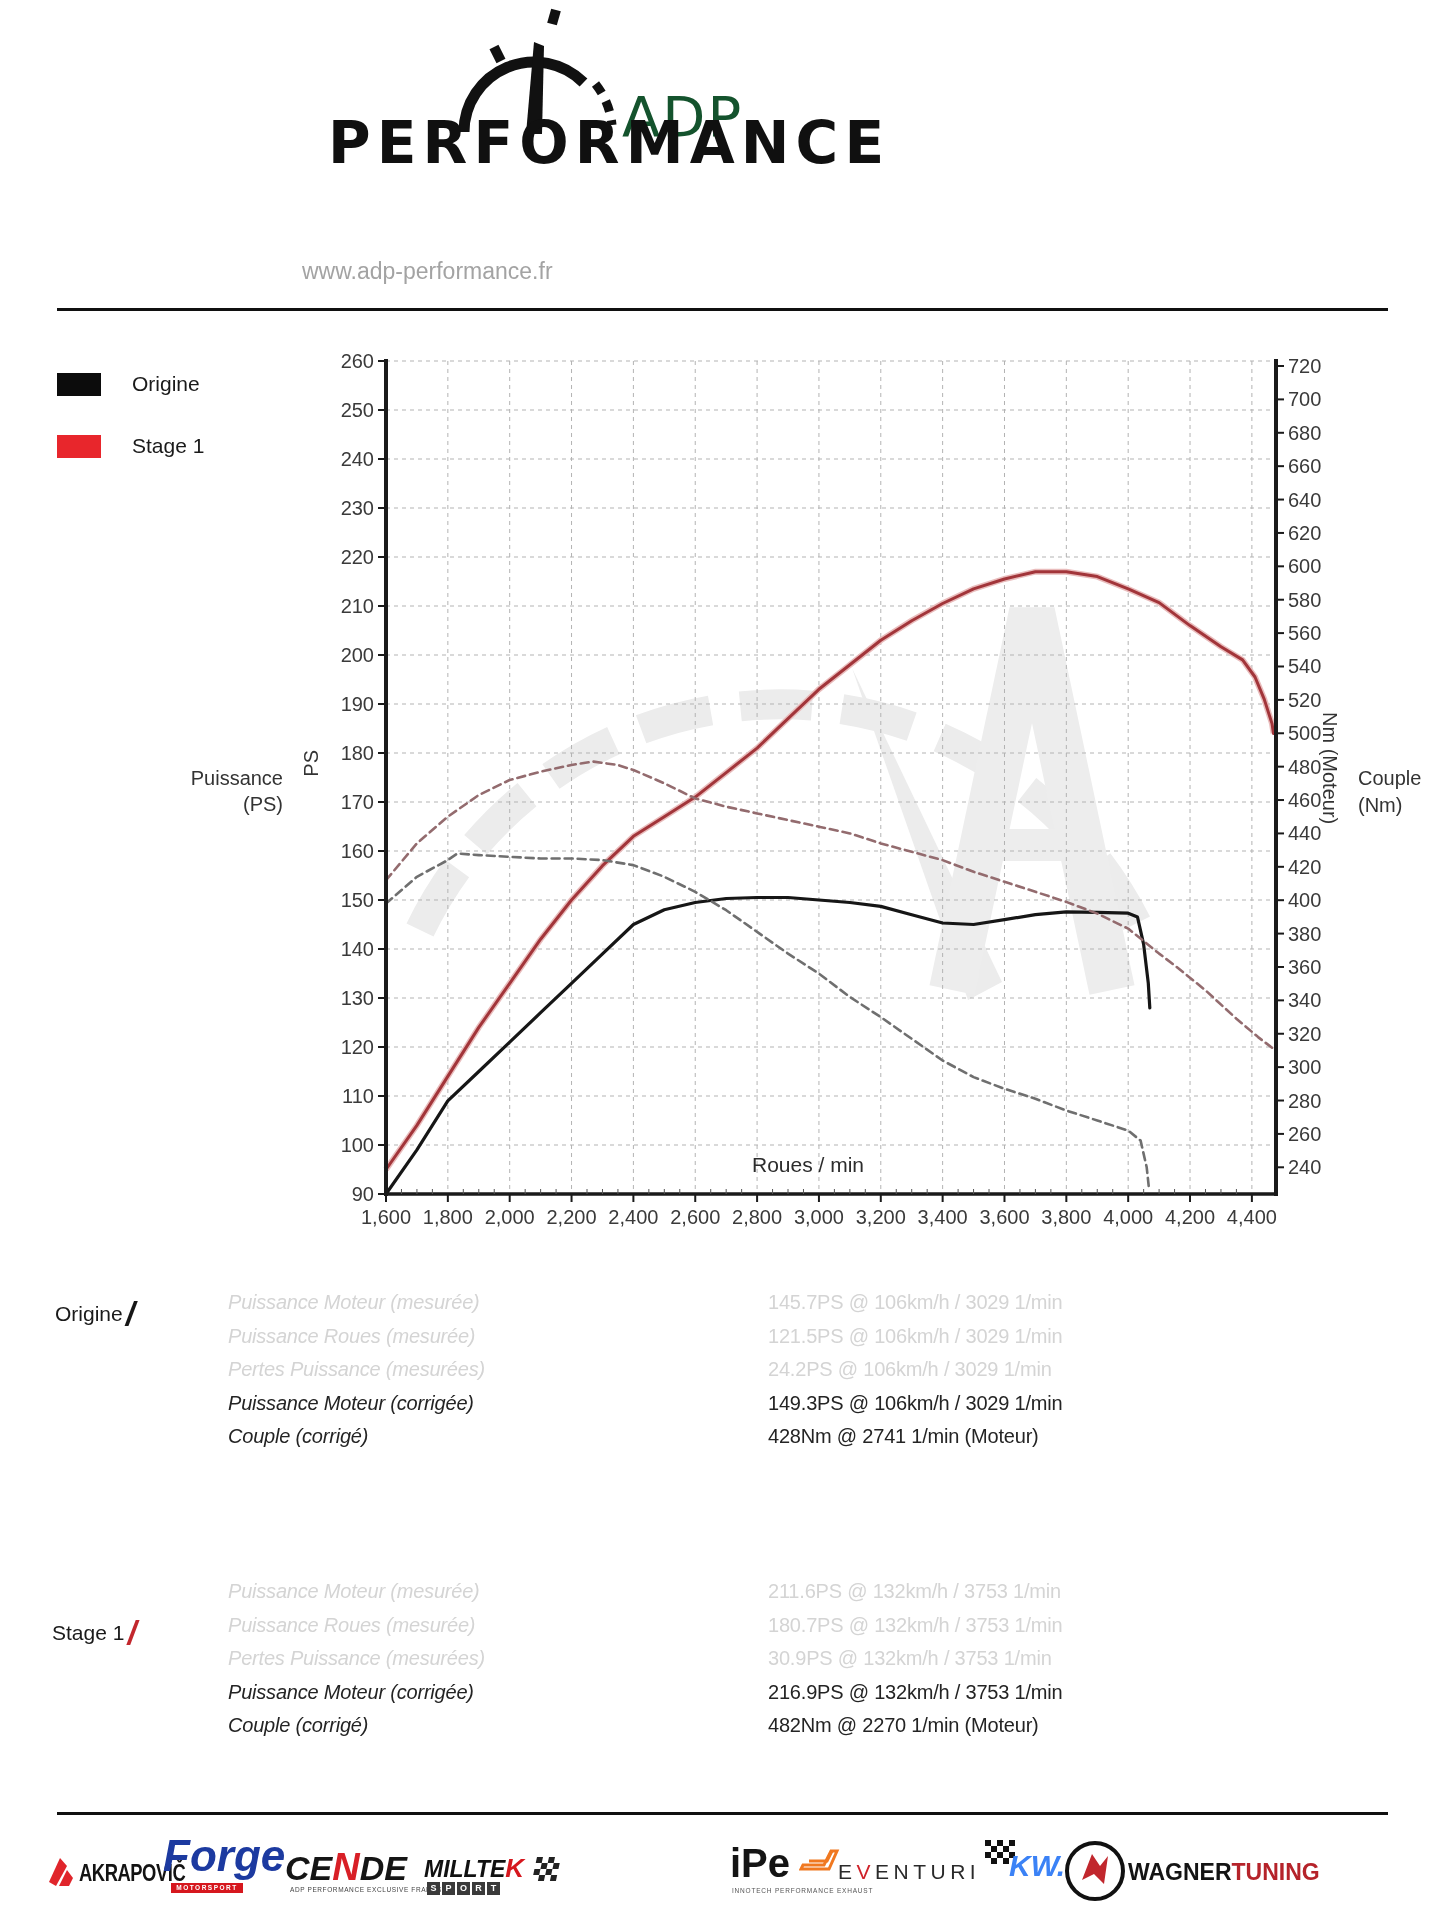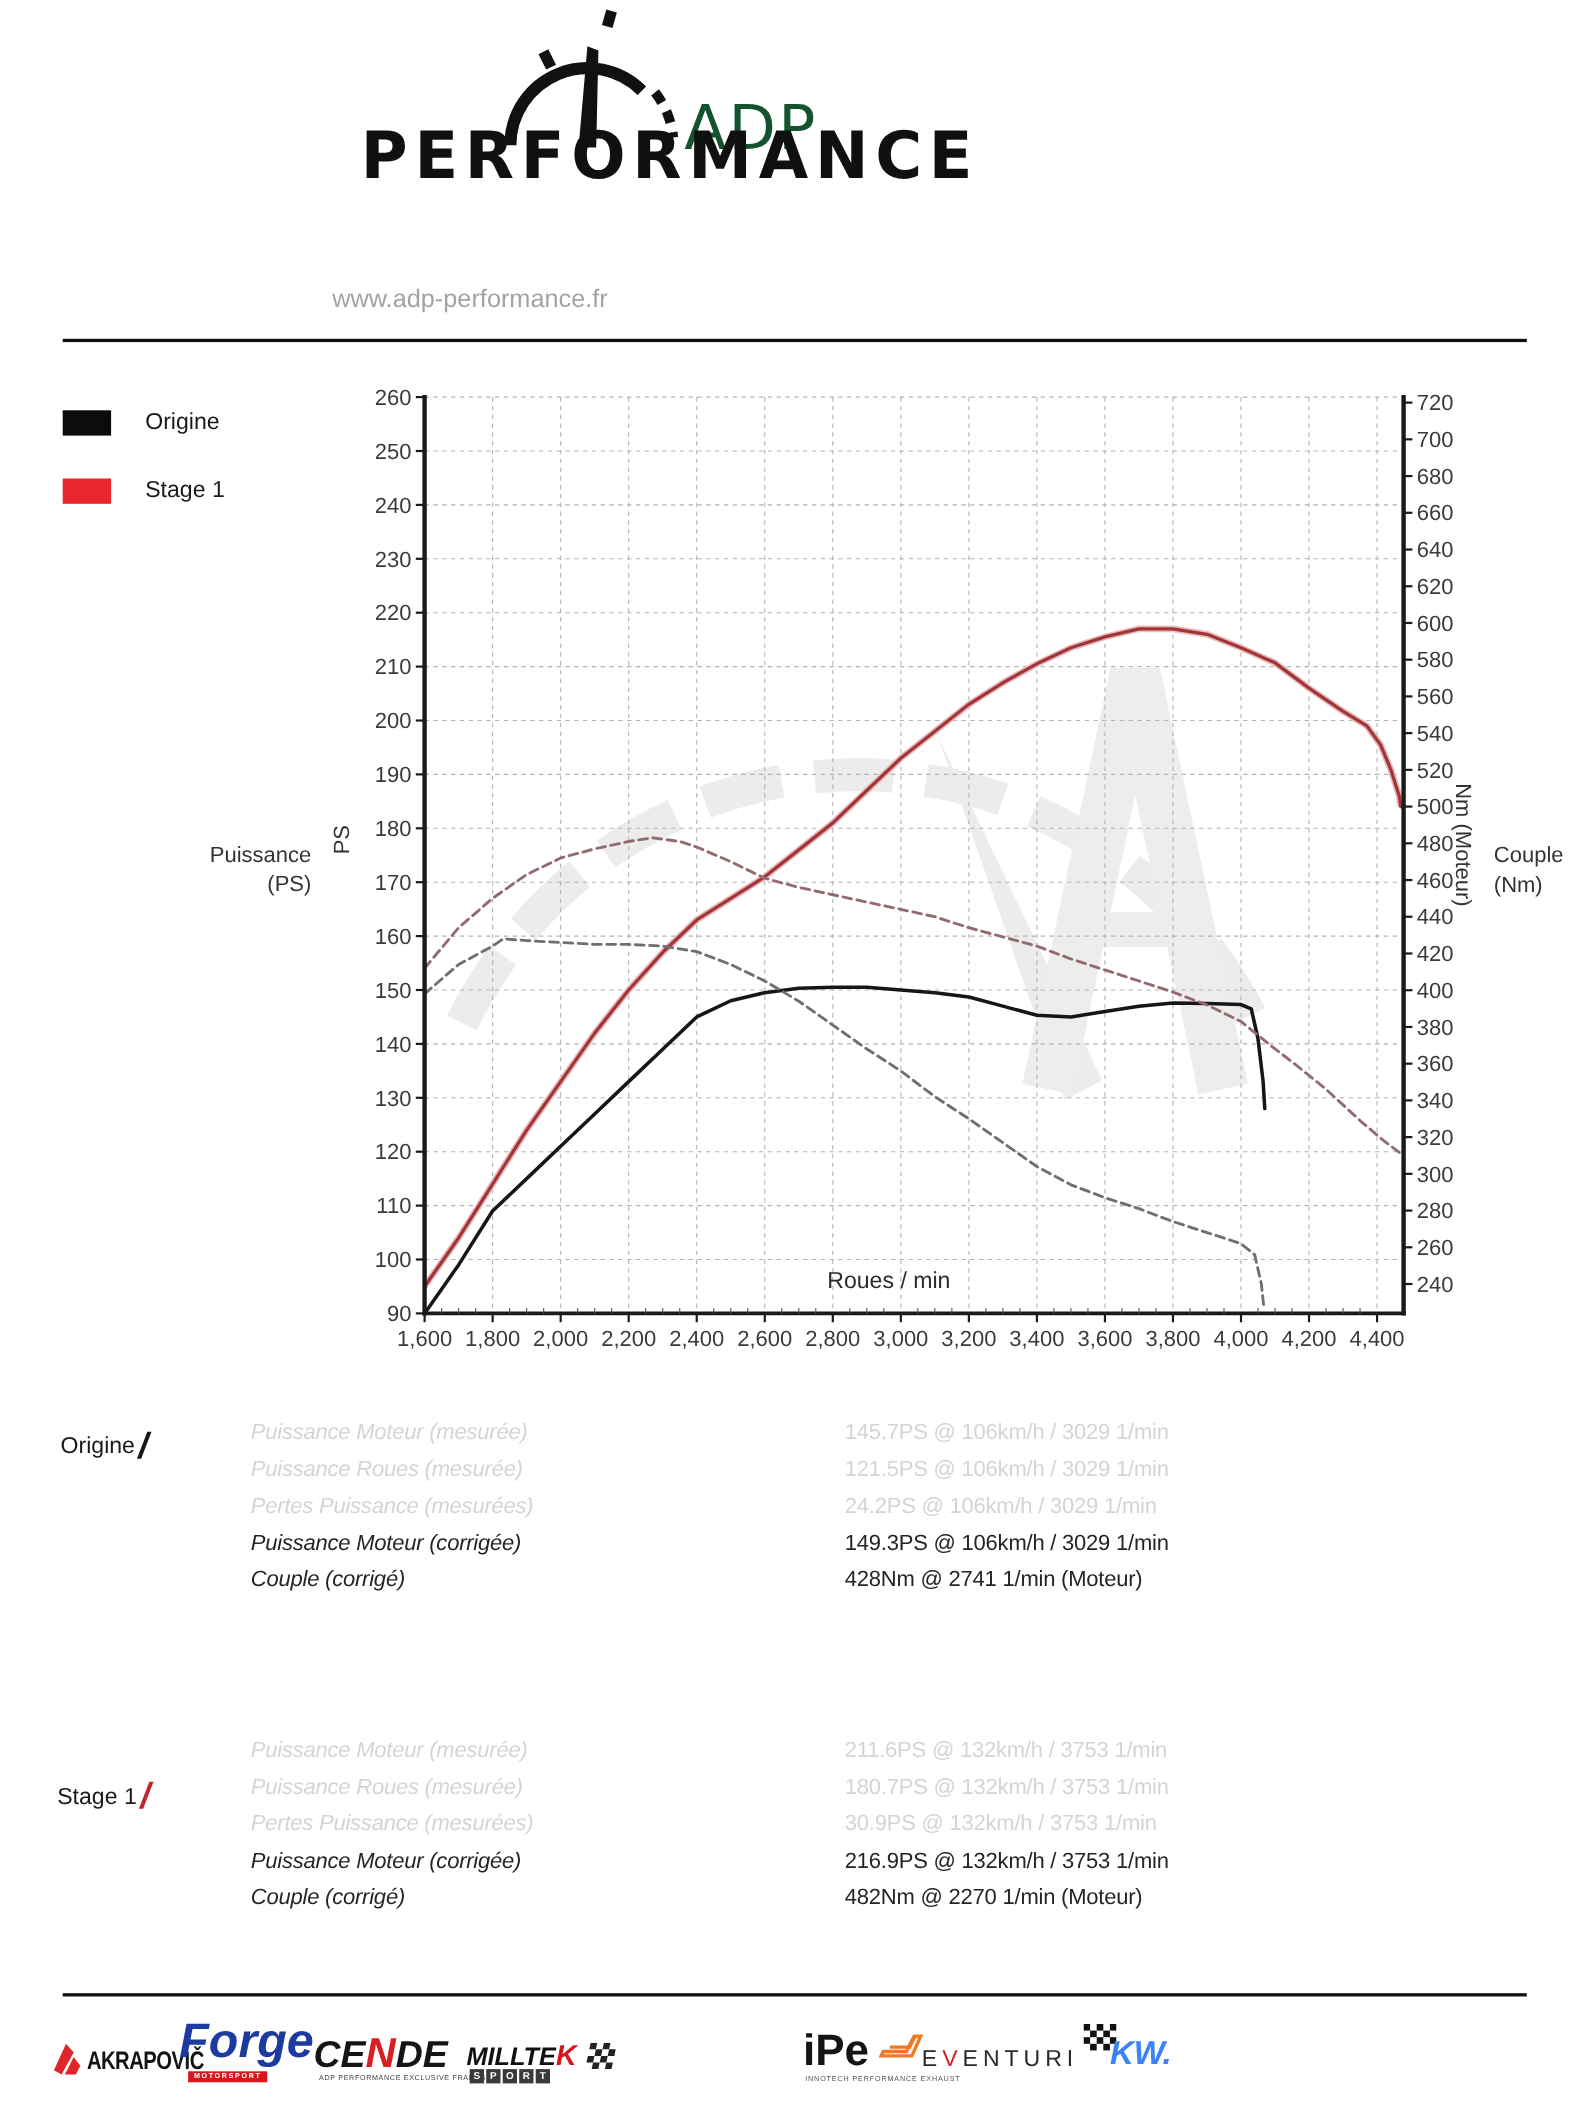--- a/index.html
+++ b/index.html
@@ -429,14 +429,20 @@
       <rect x="6" y="6" width="6" height="6" fill="#111"></rect>
         <rect x="18" y="6" width="6" height="6" fill="#111"></rect>
       <rect x="0" y="12" width="6" height="6" fill="#111"></rect>
         <rect x="12" y="12" width="6" height="6" fill="#111"></rect>
         <rect x="24" y="12" width="6" height="6" fill="#111"></rect>
       <rect x="6" y="18" width="6" height="6" fill="#111"></rect>
         <rect x="18" y="18" width="6" height="6" fill="#111"></rect>
     </svg><span class="lg-kw" style="margin-left:-6px;">KW.</span>
   </div>
 
+  <div class="logo" style="left:1064px;top:1840px;">
+    <svg width="62" height="62" viewBox="0 0 62 62" style="vertical-align:-22px;">
+      <circle cx="31" cy="31" r="28" fill="none" stroke="#111" stroke-width="4"></circle>
+      <polygon points="18,40 28,14 36,26 44,16 40,44 30,34" fill="#c1272d"></polygon>
+    </svg><span class="lg-wagner" style="margin-left:2px;"><span>WAGNER</span><span class="accent">TUNING</span></span>
+  </div>
 
 </div>
 
 </body></html>

